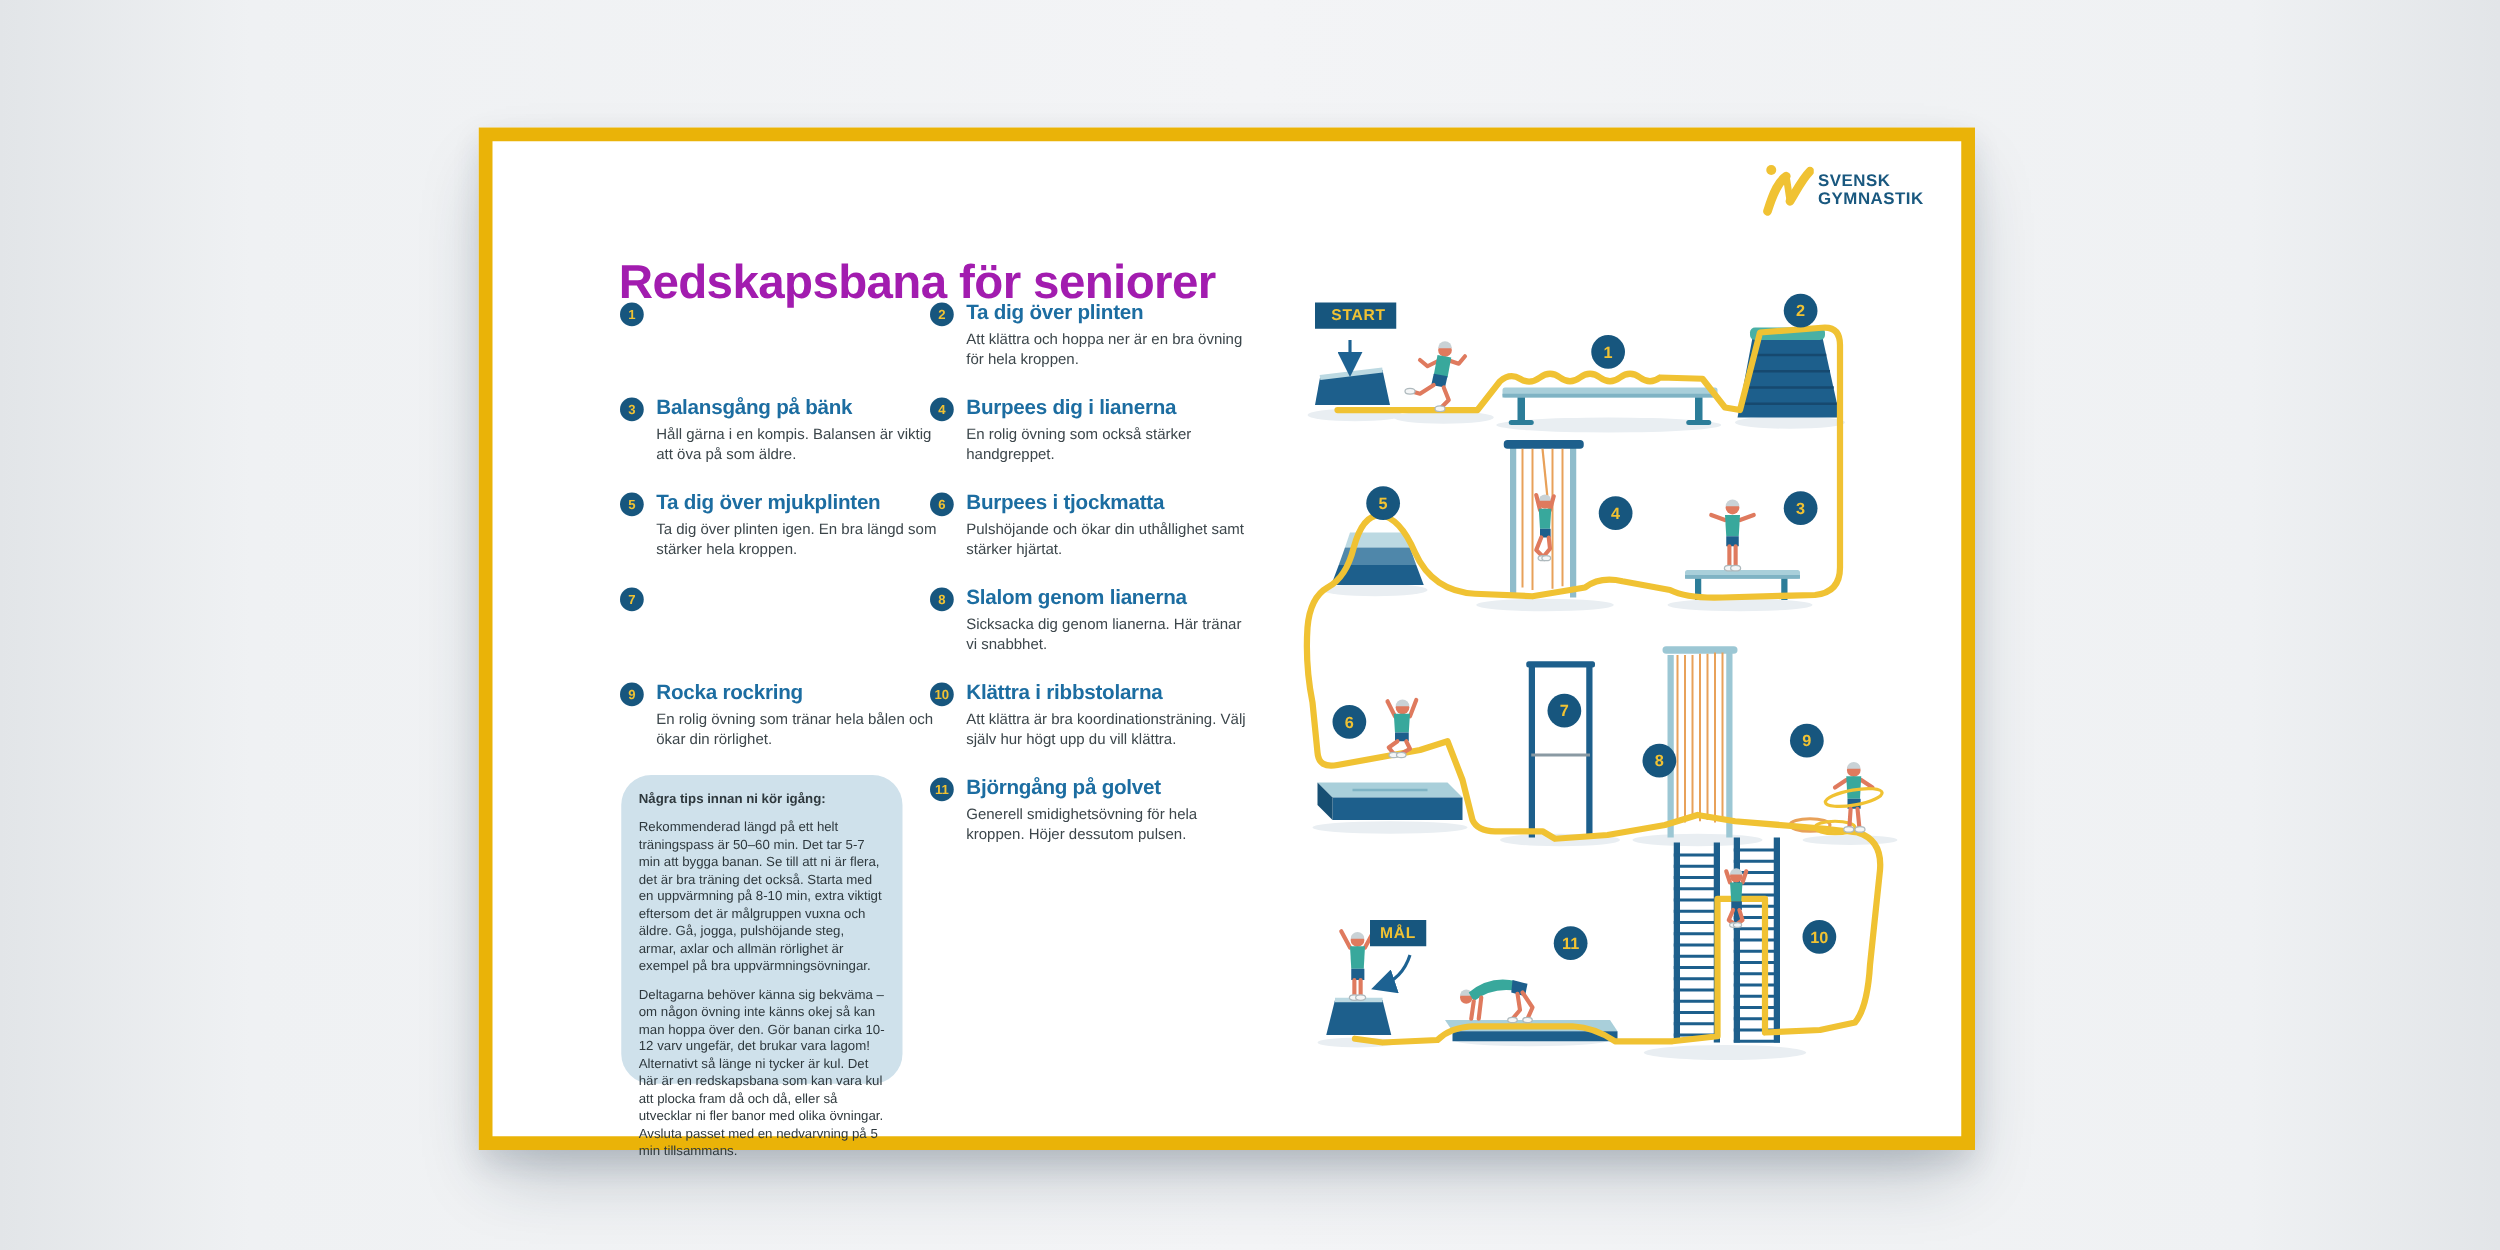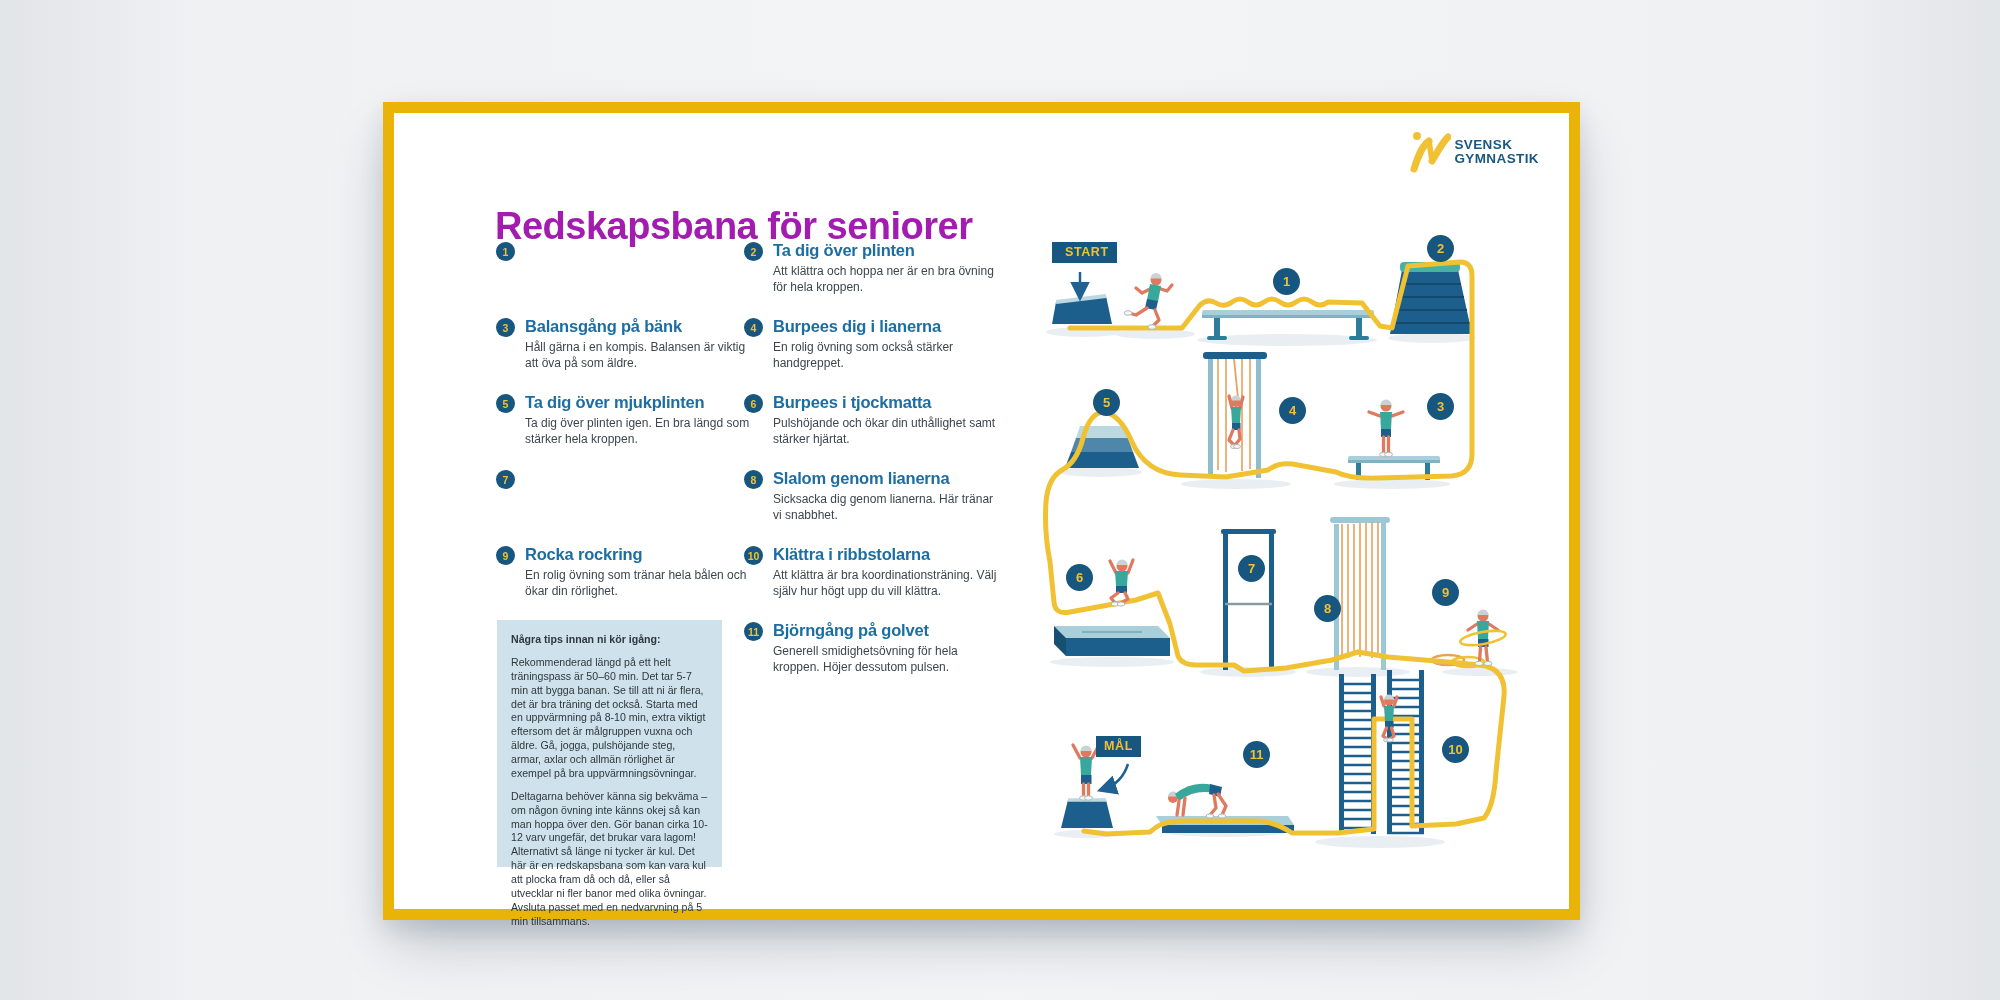--- a/index.html
+++ b/index.html
@@ -25,21 +25,21 @@
   .ex-num{
     flex:0 0 auto;width:19px;height:19px;margin-top:1px;border-radius:50%;
     background:#17567e;color:#f0c233;font-size:10.5px;font-weight:bold;
     display:flex;align-items:center;justify-content:center;
   }
   .ex-body{display:block;}
   .ex-title{display:block;font-size:16.5px;font-weight:bold;color:#1c6da1;letter-spacing:-.2px;}
   .ex-desc{display:block;margin-top:4px;font-size:12px;line-height:1.33;color:#3c464b;max-width:235px;}
   .tips{
     position:absolute;left:103px;top:507px;width:225px;height:247px;box-sizing:border-box;
-    background:#cfe1eb;padding:13px 14px;
+    background:#cfe1eb;padding:13px 14px;border-radius:24px;
   }
   .tips-title{font-size:13.5px;font-weight:bold;color:#19587f;margin:0 0 8px 0;}
   .tips p{font-size:10.6px;line-height:1.31;color:#2e383d;margin:0 0 9px 0;}
   .map{position:absolute;left:646px;top:119px;width:530px;height:650px;}
   .map svg.course{position:absolute;left:0;top:0;}
   .station-badge{
     position:absolute;width:27px;height:27px;border-radius:50%;
     background:#17567e;color:#f0c233;font-weight:bold;font-size:13px;
     display:flex;align-items:center;justify-content:center;
   }

